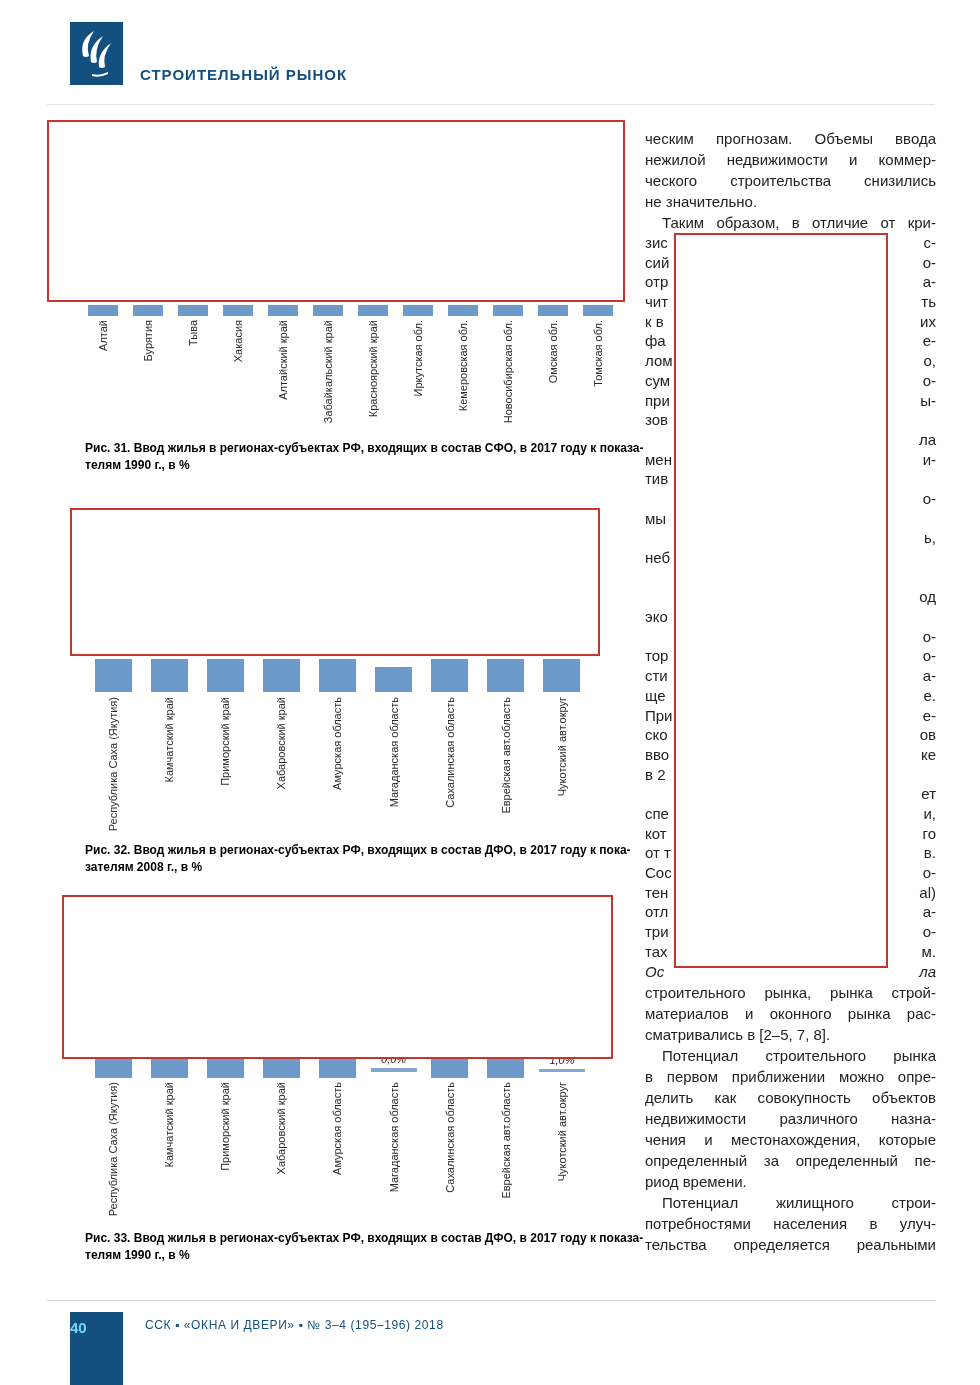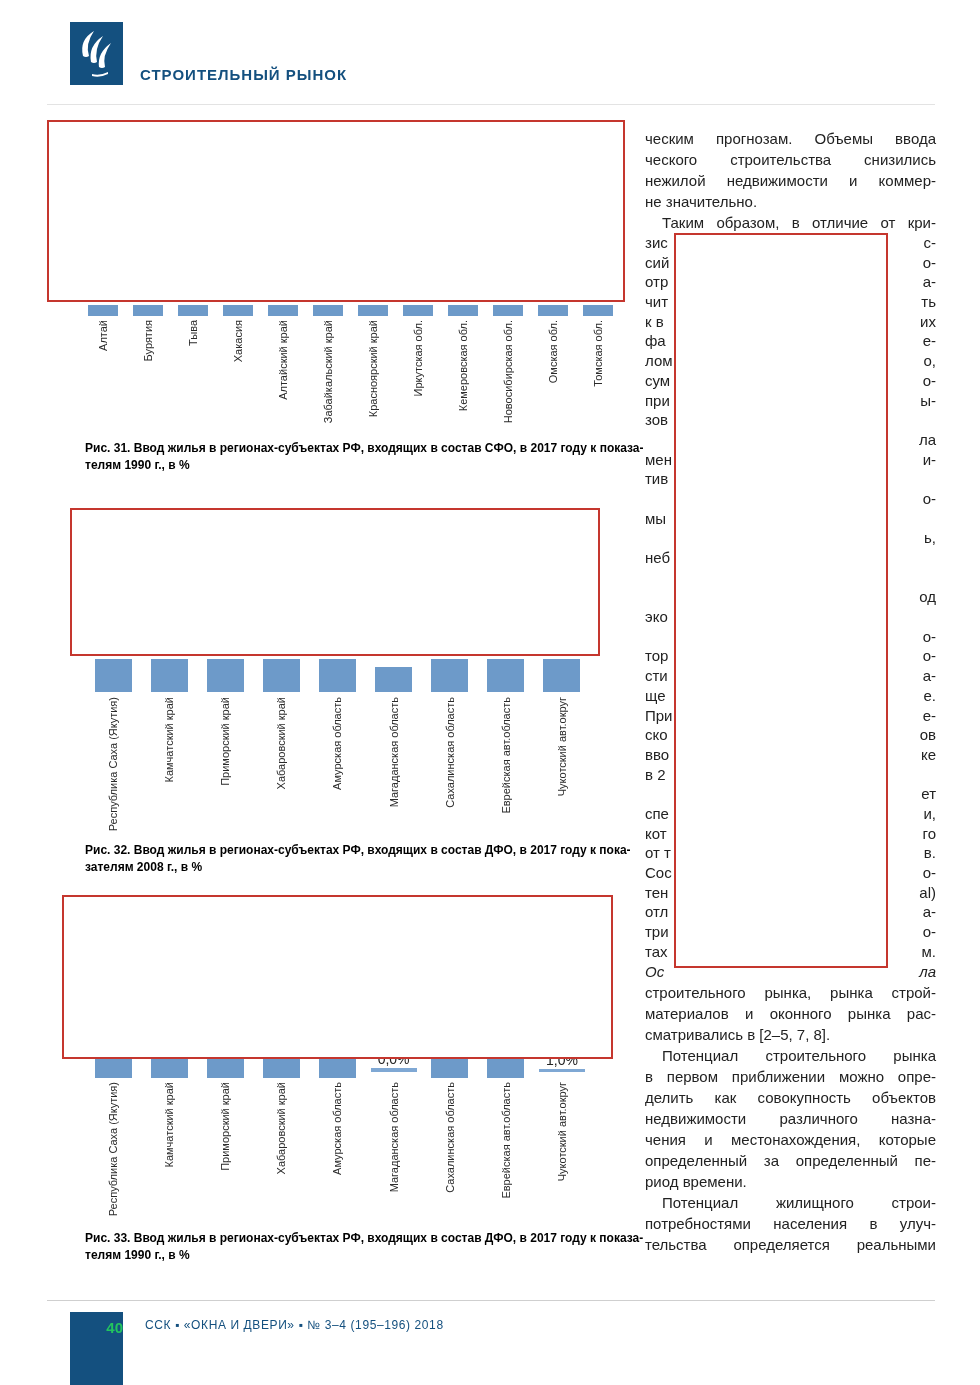--- a/index.html
+++ b/index.html
@@ -27,21 +27,21 @@
   .bars-row{position:absolute;display:flex;z-index:1;}
   .fig1 .bars-row{left:33px;top:183px;width:540px;height:13px;}
   .fig2 .bars-row{left:15px;top:149px;width:505px;height:35px;}
   .fig3 .bars-row{left:23px;top:145px;width:505px;height:38px;}
   .bar-slot{flex:1;display:flex;flex-direction:column;align-items:center;justify-content:flex-end;}
   .bar{background:#6d9ac9;}
   .fig1 .bar{width:30px;}
   .fig2 .bar{width:37px;}
   .fig3 .bar{width:37px;}
   .fig3 .bar.thin{width:46px;background:#7fa8d4;margin-bottom:6px;}
-  .bar-dlabel{font-size:14px;line-height:13px;color:#222;margin-bottom:2px;white-space:nowrap;}
+  .bar-dlabel{font-size:11px;line-height:13px;color:#222;margin-bottom:2px;white-space:nowrap;font-style:italic;}
 
   .labels-row{position:absolute;display:flex;z-index:1;}
   .fig1 .labels-row{left:33px;top:200px;width:540px;height:128px;}
   .fig2 .labels-row{left:15px;top:189px;width:505px;height:142px;}
   .fig3 .labels-row{left:23px;top:187px;width:505px;height:142px;}
   .xcell{flex:1;display:flex;justify-content:center;align-items:flex-start;overflow:visible;}
   .xlabel{writing-mode:vertical-rl;transform:rotate(180deg);font-size:11px;line-height:12px;
           color:#2a2a2a;white-space:nowrap;}
 
   .caption{position:absolute;font-size:12px;font-weight:700;color:#000;line-height:17px;white-space:nowrap;}
@@ -56,21 +56,21 @@
   .rline.ind{text-indent:17px;}
   .frag-zone{position:relative;}
   .frag-row{display:flex;justify-content:space-between;height:19.7px;line-height:19.7px;
             font-size:15px;color:#222;}
   .rcol-redbox{position:absolute;left:29px;top:105px;width:214px;height:735px;background:#fff;
                border:2px solid #c5362e;z-index:2;box-sizing:border-box;}
   .crossed{display:flex;justify-content:space-between;font-size:15px;line-height:21px;color:#222;font-style:italic;}
 
   
   .pagenum-box{position:absolute;left:70px;top:1312px;width:53px;height:73px;background:#14507f;
-               color:#22c55e;text-align:right;font-weight:700;font-size:15px;padding-top:7px;box-sizing:border-box;}
+               color:#7dd3fc;text-align:left;font-weight:700;font-size:15px;padding-top:7px;box-sizing:border-box;}
   .journal-line{position:absolute;left:145px;top:1318px;font-size:12px;color:#14507f;letter-spacing:0.6px;}
 </style>
 </head>
 <body>
 
 <div class="page">
 
   <svg class="logo" viewBox="0 0 53 63" xmlns="http://www.w3.org/2000/svg">
     <rect x="0" y="0" width="53" height="63" fill="#14507f"></rect>
     <path d="M13 34 Q9 18 24 9 Q15 22 19 34 Q16 36 13 34 Z" fill="#ffffff"></path>
@@ -390,23 +390,23 @@
     <div class="caption">
       <div>Рис. 33. Ввод жилья в регионах-субъектах РФ, входящих в состав ДФО, в 2017 году к показа-</div>
       <div>телям 1990 г., в %</div>
     </div>
   </div>
 
   <div class="rcol">
 
       <div class="rline jst">ческим прогнозам. Объемы ввода</div>
 
+      <div class="rline jst">нежилой недвижимости и коммер-</div>
+
       <div class="rline jst">ческого строительства снизились</div>
-
-      <div class="rline jst">нежилой недвижимости и коммер-</div>
 
       <div class="rline">не значительно.</div>
 
       <div class="rline jst ind">Таким образом, в отличие от кри-</div>
 
     <div class="frag-zone">
 
         <div class="frag-row">
           <span>зис</span>
           <span>с-</span>

